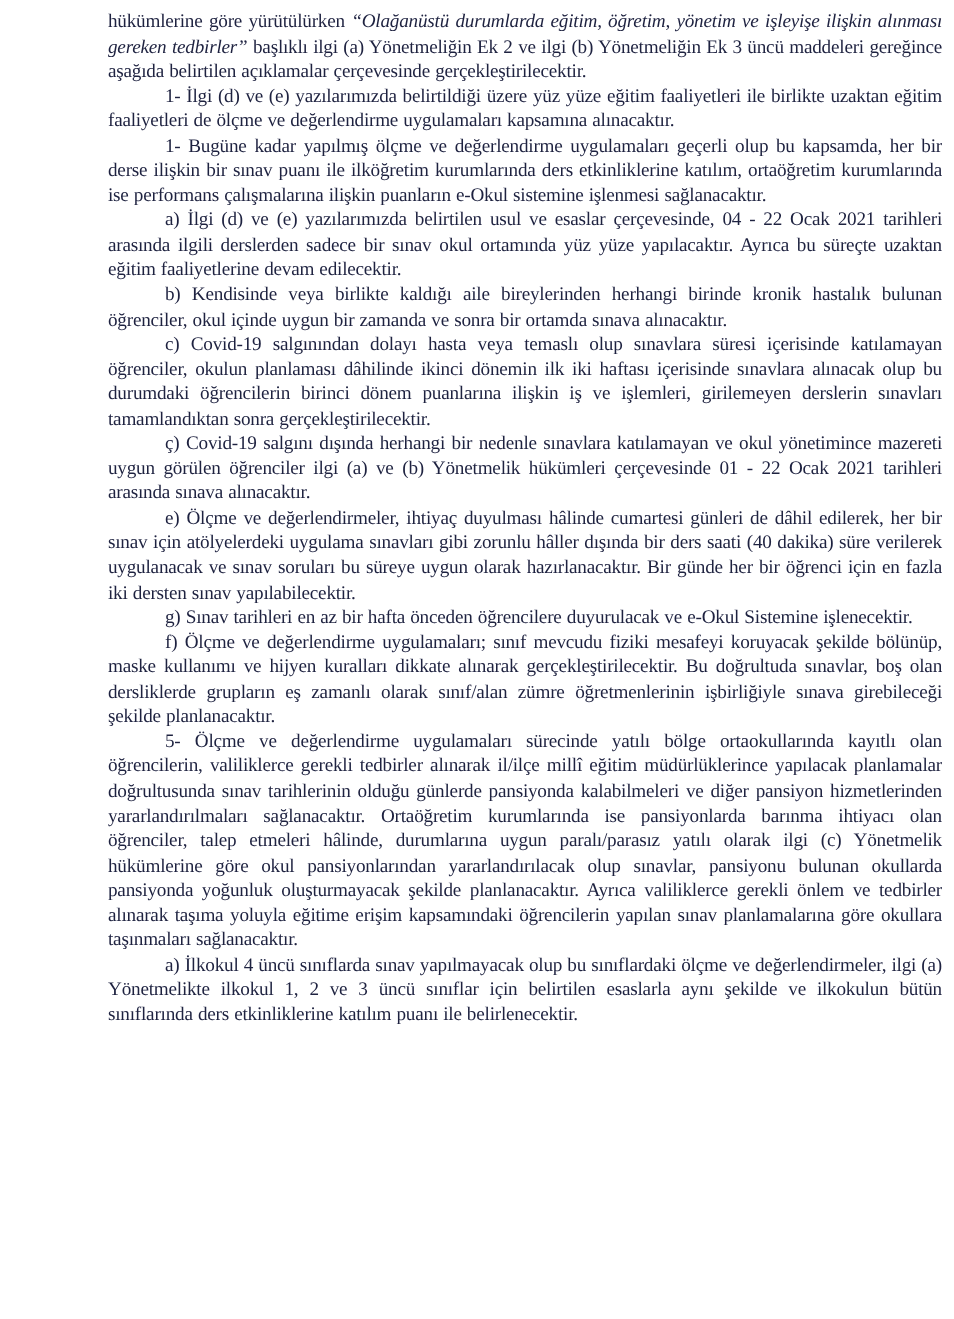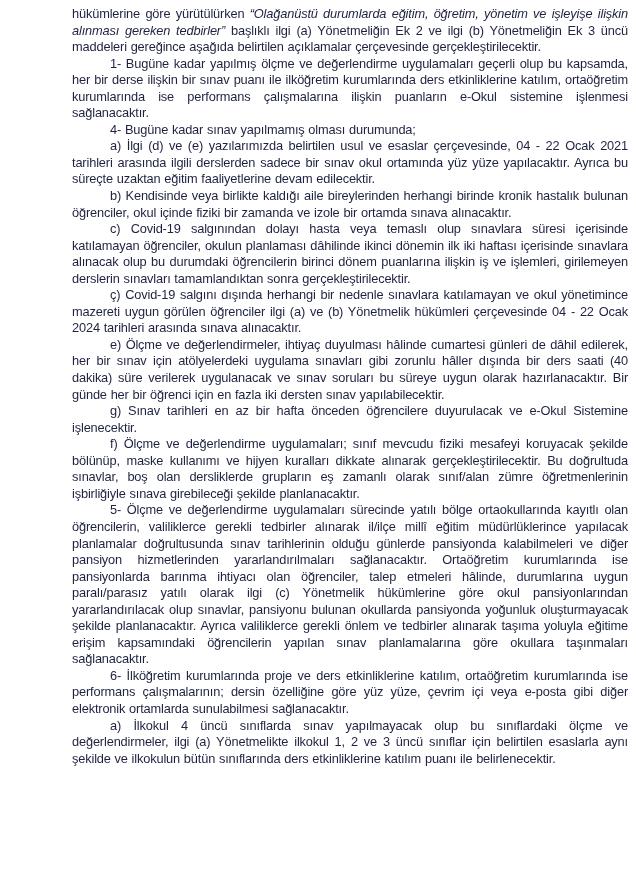--- a/index.html
+++ b/index.html
@@ -5,46 +5,45 @@
   html, body { margin: 0; padding: 0; }
   body {
     width: 636px; height: 879px;
     background: #ffffff;
     overflow: hidden;
   }
   .page {
     box-sizing: border-box;
     width: 636px; height: 667px;
     padding: 6px 8px 0 72px;
-    font-family: Liberation Sans, sans-serif;
+    font-family: Liberation Serif, serif;
     font-size: 12.8px;
     line-height: 16.55px;
     letter-spacing: -0.15px;
     word-spacing: 0.4px;
   }
   .page p {
     margin: 0;
     text-align: justify;
     text-indent: 38px;
   }
   .page p.no-indent { text-indent: 0; }
   .page em { font-style: italic; }
 </style>
 </head>
 <body style="background: rgb(255, 255, 255);">
 
 <div class="page" style="color: rgb(30, 34, 64);">
   <p class="no-indent"><span>hükümlerine göre yürütülürken </span><em>“Olağanüstü durumlarda eğitim, öğretim, yönetim ve işleyişe ilişkin alınması gereken tedbirler”</em><span> başlıklı ilgi (a) Yönetmeliğin Ek 2 ve ilgi (b) Yönetmeliğin Ek 3 üncü maddeleri gereğince aşağıda belirtilen açıklamalar çerçevesinde gerçekleştirilecektir.</span></p>
   <div id="body-paragraphs">
+      <p>1- İlgi (d) ve (e) yazılarımızda belirtildiği üzere yüz yüze eğitim faaliyetleri ile birlikte uzaktan eğitim faaliyetleri de ölçme ve değerlendirme uygulamaları kapsamına alınacaktır.</p>
       <p>1- Bugüne kadar yapılmış ölçme ve değerlendirme uygulamaları geçerli olup bu kapsamda, her bir derse ilişkin bir sınav puanı ile ilköğretim kurumlarında ders etkinliklerine katılım, ortaöğretim kurumlarında ise performans çalışmalarına ilişkin puanların e-Okul sistemine işlenmesi sağlanacaktır.</p>
-      <p>4- Bugüne kadar sınav yapılmamış olması durumunda;</p>
       <p>a) İlgi (d) ve (e) yazılarımızda belirtilen usul ve esaslar çerçevesinde, 04 - 22 Ocak 2021 tarihleri arasında ilgili derslerden sadece bir sınav okul ortamında yüz yüze yapılacaktır. Ayrıca bu süreçte uzaktan eğitim faaliyetlerine devam edilecektir.</p>
-      <p>b) Kendisinde veya birlikte kaldığı aile bireylerinden herhangi birinde kronik hastalık bulunan öğrenciler, okul içinde fiziki bir zamanda ve izole bir ortamda sınava alınacaktır.</p>
+      <p>b) Kendisinde veya birlikte kaldığı aile bireylerinden herhangi birinde kronik hastalık bulunan öğrenciler, okul içinde uygun bir zamanda ve sonra bir ortamda sınava alınacaktır.</p>
       <p>c) Covid-19 salgınından dolayı hasta veya temaslı olup sınavlara süresi içerisinde katılamayan öğrenciler, okulun planlaması dâhilinde ikinci dönemin ilk iki haftası içerisinde sınavlara alınacak olup bu durumdaki öğrencilerin birinci dönem puanlarına ilişkin iş ve işlemleri, girilemeyen derslerin sınavları tamamlandıktan sonra gerçekleştirilecektir.</p>
-      <p>ç) Covid-19 salgını dışında herhangi bir nedenle sınavlara katılamayan ve okul yönetimince mazereti uygun görülen öğrenciler ilgi (a) ve (b) Yönetmelik hükümleri çerçevesinde 04 - 22 Ocak 2024 tarihleri arasında sınava alınacaktır.</p>
+      <p>ç) Covid-19 salgını dışında herhangi bir nedenle sınavlara katılamayan ve okul yönetimince mazereti uygun görülen öğrenciler ilgi (a) ve (b) Yönetmelik hükümleri çerçevesinde 01 - 22 Ocak 2021 tarihleri arasında sınava alınacaktır.</p>
       <p>e) Ölçme ve değerlendirmeler, ihtiyaç duyulması hâlinde cumartesi günleri de dâhil edilerek, her bir sınav için atölyelerdeki uygulama sınavları gibi zorunlu hâller dışında bir ders saati (40 dakika) süre verilerek uygulanacak ve sınav soruları bu süreye uygun olarak hazırlanacaktır. Bir günde her bir öğrenci için en fazla iki dersten sınav yapılabilecektir.</p>
       <p>g) Sınav tarihleri en az bir hafta önceden öğrencilere duyurulacak ve e-Okul Sistemine işlenecektir.</p>
       <p>f) Ölçme ve değerlendirme uygulamaları; sınıf mevcudu fiziki mesafeyi koruyacak şekilde bölünüp, maske kullanımı ve hijyen kuralları dikkate alınarak gerçekleştirilecektir. Bu doğrultuda sınavlar, boş olan dersliklerde grupların eş zamanlı olarak sınıf/alan zümre öğretmenlerinin işbirliğiyle sınava girebileceği şekilde planlanacaktır.</p>
       <p>5- Ölçme ve değerlendirme uygulamaları sürecinde yatılı bölge ortaokullarında kayıtlı olan öğrencilerin, valiliklerce gerekli tedbirler alınarak il/ilçe millî eğitim müdürlüklerince yapılacak planlamalar doğrultusunda sınav tarihlerinin olduğu günlerde pansiyonda kalabilmeleri ve diğer pansiyon hizmetlerinden yararlandırılmaları sağlanacaktır. Ortaöğretim kurumlarında ise pansiyonlarda barınma ihtiyacı olan öğrenciler, talep etmeleri hâlinde, durumlarına uygun paralı/parasız yatılı olarak ilgi (c) Yönetmelik hükümlerine göre okul pansiyonlarından yararlandırılacak olup sınavlar, pansiyonu bulunan okullarda pansiyonda yoğunluk oluşturmayacak şekilde planlanacaktır. Ayrıca valiliklerce gerekli önlem ve tedbirler alınarak taşıma yoluyla eğitime erişim kapsamındaki öğrencilerin yapılan sınav planlamalarına göre okullara taşınmaları sağlanacaktır.</p>
-      <p>6- İlköğretim kurumlarında proje ve ders etkinliklerine katılım, ortaöğretim kurumlarında ise performans çalışmalarının; dersin özelliğine göre yüz yüze, çevrim içi veya e-posta gibi diğer elektronik ortamlarda sunulabilmesi sağlanacaktır.</p>
       <p>a) İlkokul 4 üncü sınıflarda sınav yapılmayacak olup bu sınıflardaki ölçme ve değerlendirmeler, ilgi (a) Yönetmelikte ilkokul 1, 2 ve 3 üncü sınıflar için belirtilen esaslarla aynı şekilde ve ilkokulun bütün sınıflarında ders etkinliklerine katılım puanı ile belirlenecektir.</p>
     </div>
 </div>
 
 </body></html>

